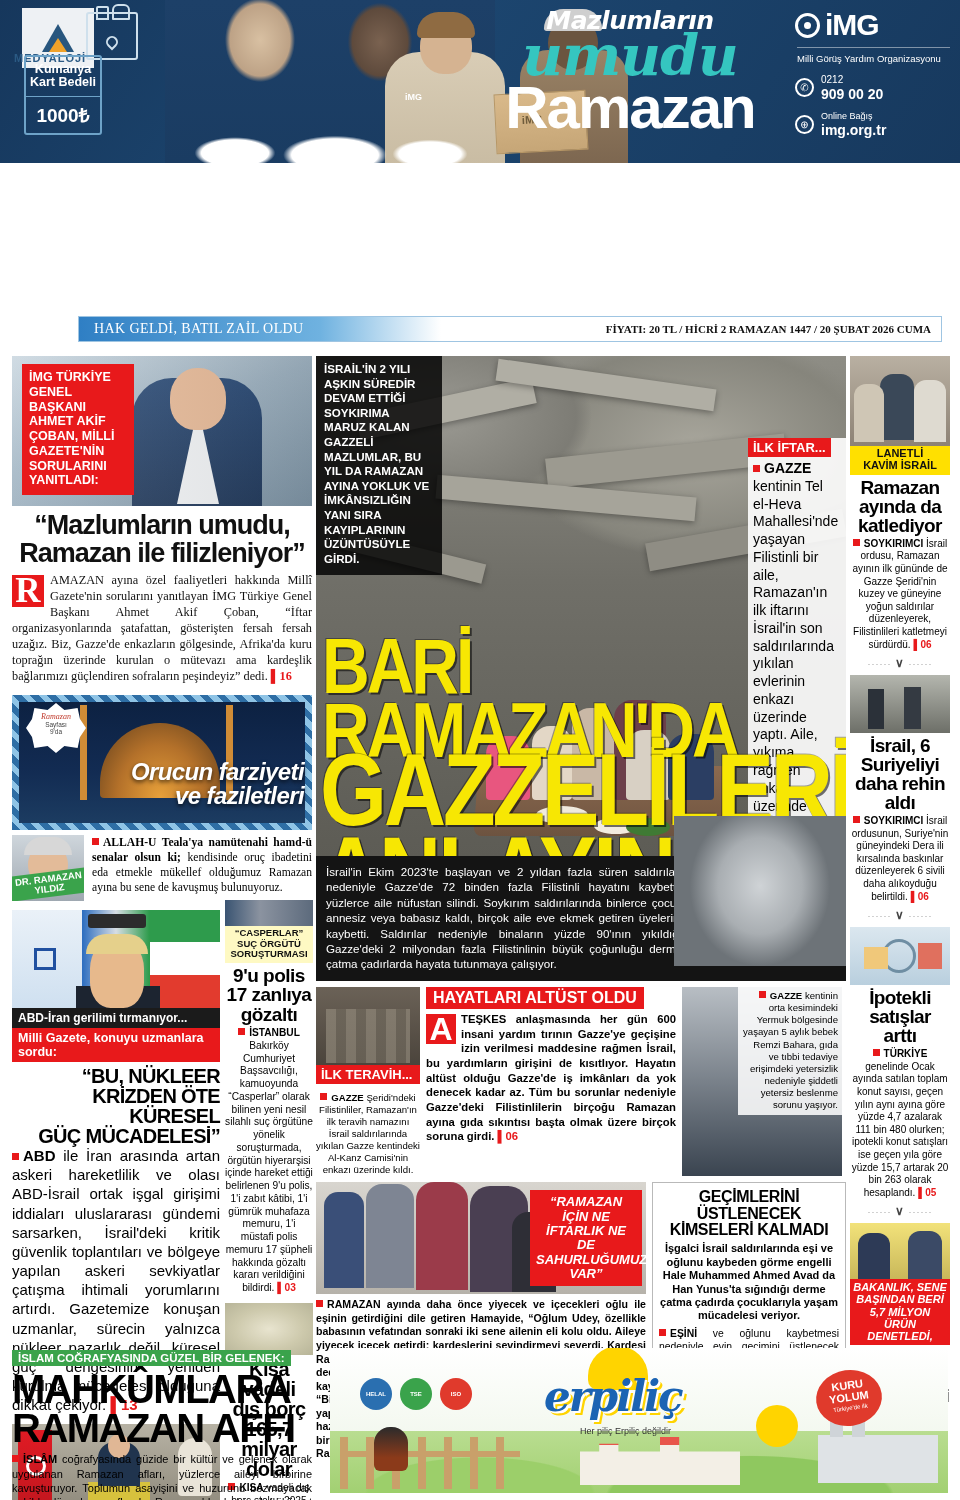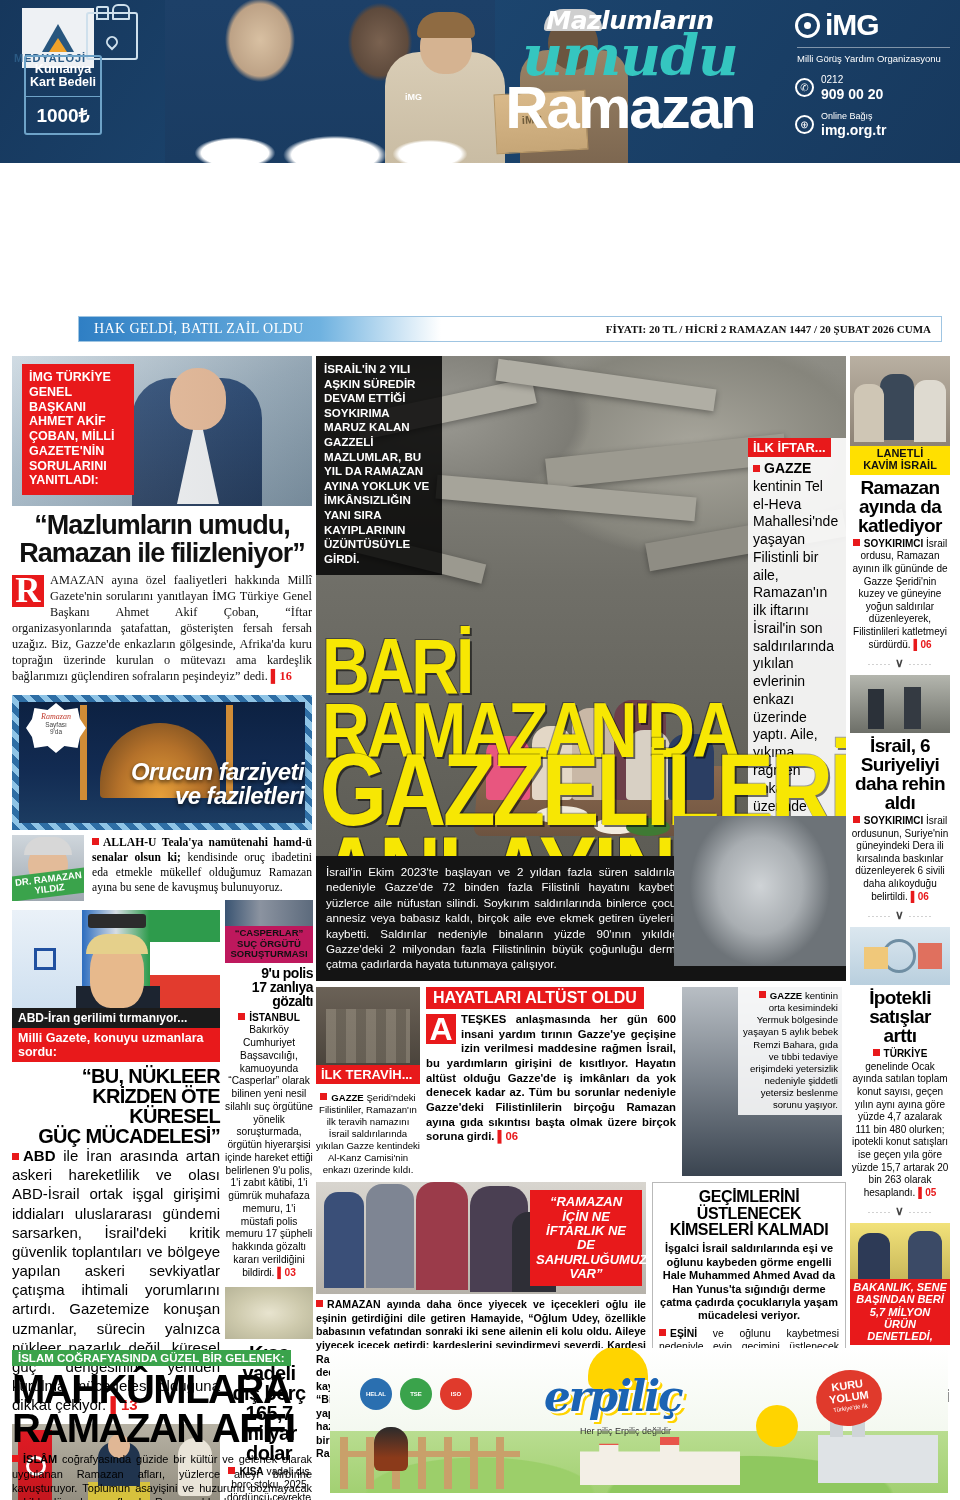--- a/index.html
+++ b/index.html
@@ -247,23 +247,23 @@
   .l4-person { position:absolute; left:86px; top:18px; width:42px;height:44px; background:#20344e; border-radius:16px 16px 0 0;}
   .l4-head { position:absolute; left:96px; top:10px; width:22px;height:24px; background:#e0b795; border-radius:50%;}
   .l4-emblem { position:absolute; right:8px; top:14px; width:34px;height:58px; background:#e9e4d8; border-radius:17px 17px 4px 4px;}
   .l4-title { margin-top:5px; font-size:25px; font-weight:700; line-height:1.0; letter-spacing:-1px; }
   .l4-sub { margin-top:4px; font-size:12px; font-weight:700; line-height:1.2; text-align:center;}
 
   
   .col-l2n { position:absolute; left:225px; top:900px; width:88px; }
   .cl-photo { width:88px; height:26px; overflow:hidden;
      background:linear-gradient(90deg,#3a5472 0%,#8b93a0 40%,#5c6a7c 100%);}
-  .cl-yellow { background:#be185d; color:#111; font-size:9.5px; font-weight:700; text-align:center;
+  .cl-yellow { background:#fef9c3; color:#111; font-size:9.5px; font-weight:700; text-align:center;
      line-height:1.12; padding:2px 2px 3px; }
-  .cl-title { font-size:14px; font-weight:700; text-align:right; line-height:1.02; margin-top:3px; letter-spacing:-.5px;}
+  .cl-title { font-size:19px; font-weight:700; text-align:center; line-height:1.02; margin-top:3px; letter-spacing:-.5px;}
   .cl-body { font-size:10.2px; line-height:1.25; text-align:center; margin-top:3px; }
   .cl-money { width:88px;height:52px; margin-top:8px;
      background:radial-gradient(ellipse at 50% 50%, #e8e4cf 0%, #cdc9ac 55%, #b7b498 100%);}
   .cl-title2 { font-size:20px; font-weight:700; text-align:center; line-height:1.0; margin-top:4px; letter-spacing:-.6px;}
 
   
   .col-center { position:absolute; left:316px; top:356px; width:530px; }
   .c-hero { position:relative; width:530px; height:500px; overflow:hidden;
     background:
       radial-gradient(ellipse 200px 120px at 120px 60px, #9b9a93 0%, #7d7c75 70%, transparent 78%),

